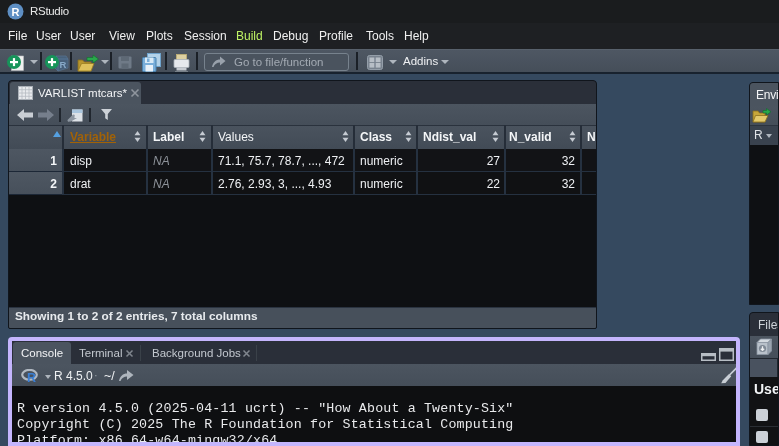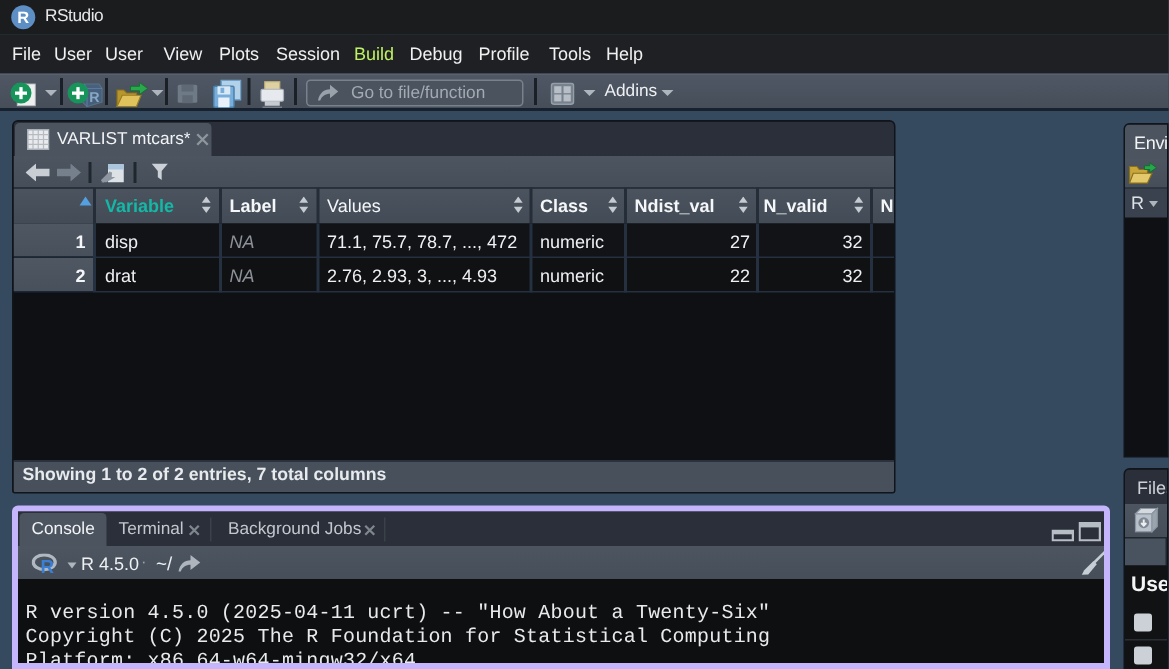--- a/index.html
+++ b/index.html
@@ -158,21 +158,21 @@
   <div class="abs" style="left:137px;top:44px;width:2px;height:24px;background:#252d38;"></div>
   <div class="abs" style="left:202px;top:44px;width:2px;height:24px;background:#252d38;"></div>
   <div class="abs" style="left:344px;top:44px;width:2px;height:24px;background:#252d38;"></div>
   <div class="abs" style="left:407px;top:44px;width:2px;height:24px;background:#252d38;"></div>
   <div class="abs" style="left:495px;top:44px;width:2px;height:24px;background:#252d38;"></div>
   <div class="abs" style="left:571px;top:44px;width:2px;height:24px;background:#252d38;"></div>
   <div class="abs" style="left:626px;top:44px;width:2px;height:24px;background:#252d38;"></div>
 
   <div class="abs" style="left:44px;top:50px;width:0;height:0;border-left:4px solid transparent;border-right:4px solid transparent;border-bottom:6px solid #55a0e0;"></div>
 
-  <div class="txt" style="left:61px;top:49px;font-size:12px;font-weight:bold;color:#14b8a6;">Variable</div>
+  <div class="txt" style="left:61px;top:49px;font-size:12px;font-weight:bold;color:#a16207;text-decoration:underline;">Variable</div>
   <div class="txt" style="left:144px;top:49px;font-size:12px;font-weight:bold;color:#f4f6f8;">Label</div>
   <div class="txt" style="left:209px;top:49px;font-size:12px;font-weight:normal;color:#f4f6f8;">Values</div>
   <div class="txt" style="left:351px;top:49px;font-size:12px;font-weight:bold;color:#f4f6f8;">Class</div>
   <div class="txt" style="left:414px;top:49px;font-size:12px;font-weight:bold;color:#f4f6f8;">Ndist_val</div>
   <div class="txt" style="left:500px;top:49px;font-size:12px;font-weight:bold;color:#f4f6f8;">N_valid</div>
   <div class="txt" style="left:578px;top:49px;font-size:12px;font-weight:bold;color:#f4f6f8;">NAs</div>
 
   <svg class="sort" style="left:125px;top:50px;" width="7" height="11" viewBox="0 0 8 13">
       <path d="M4 0 L7.5 5 L0.5 5 Z" fill="#c6cbd2"></path>
       <path d="M4 13 L7.5 8 L0.5 8 Z" fill="#c6cbd2"></path>

